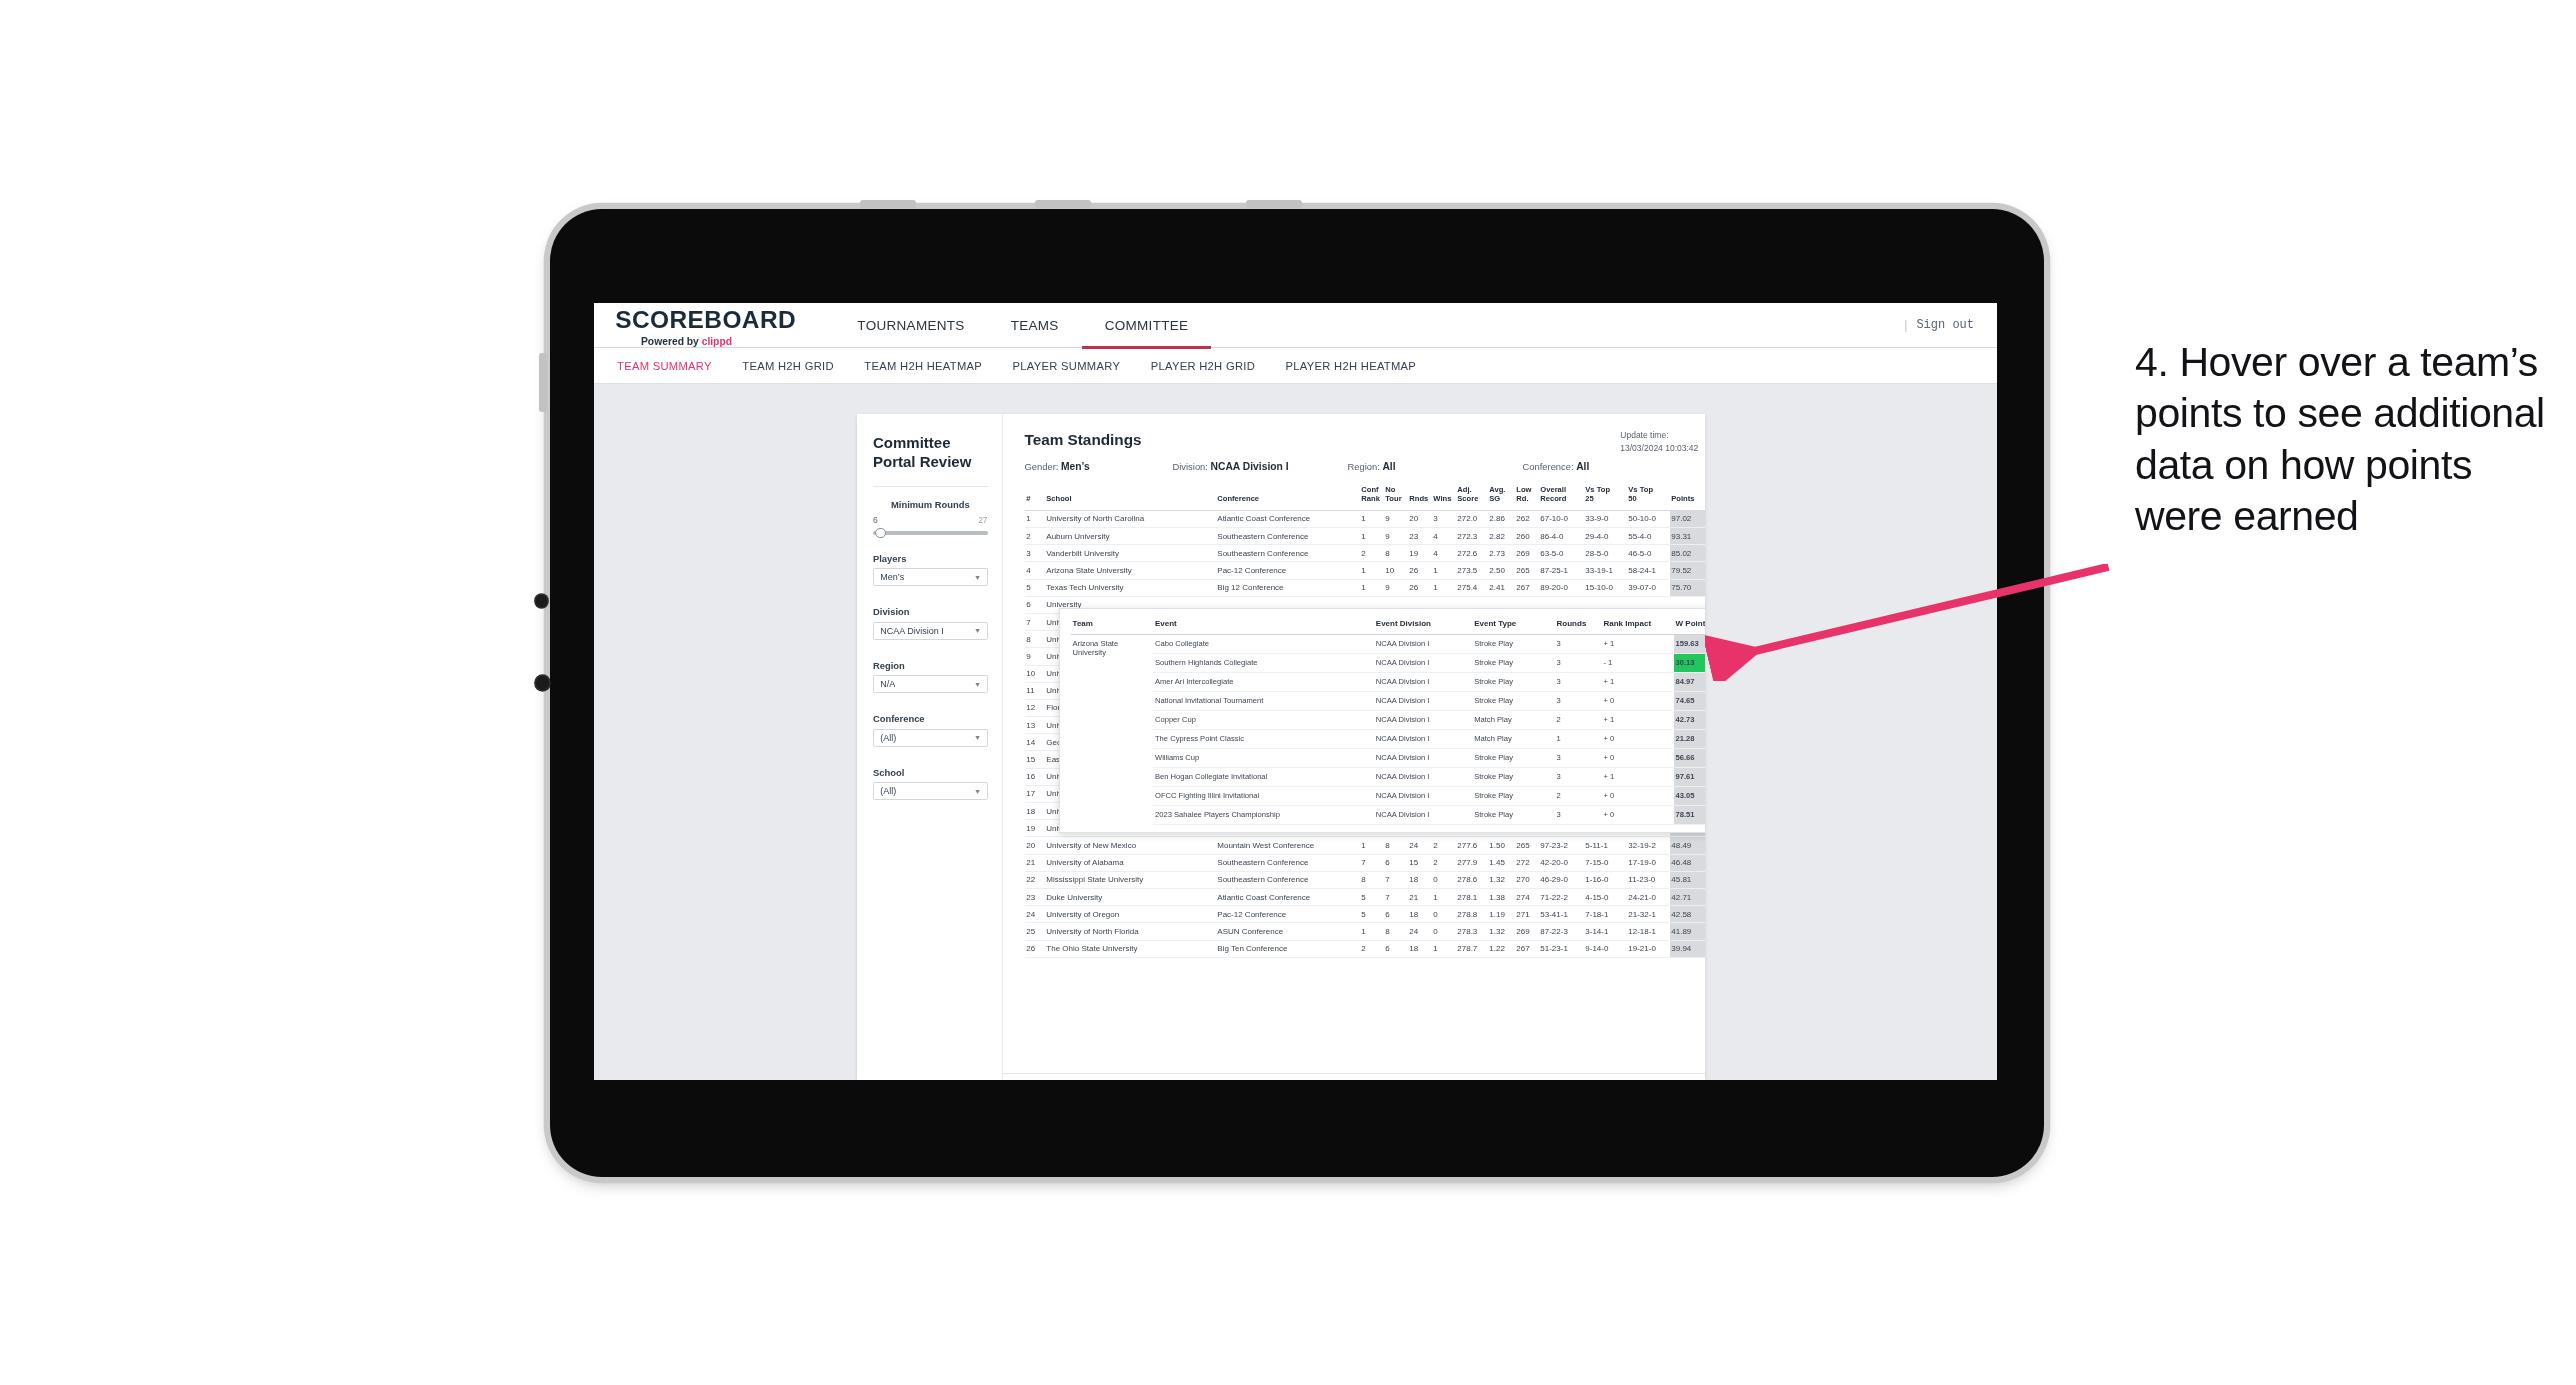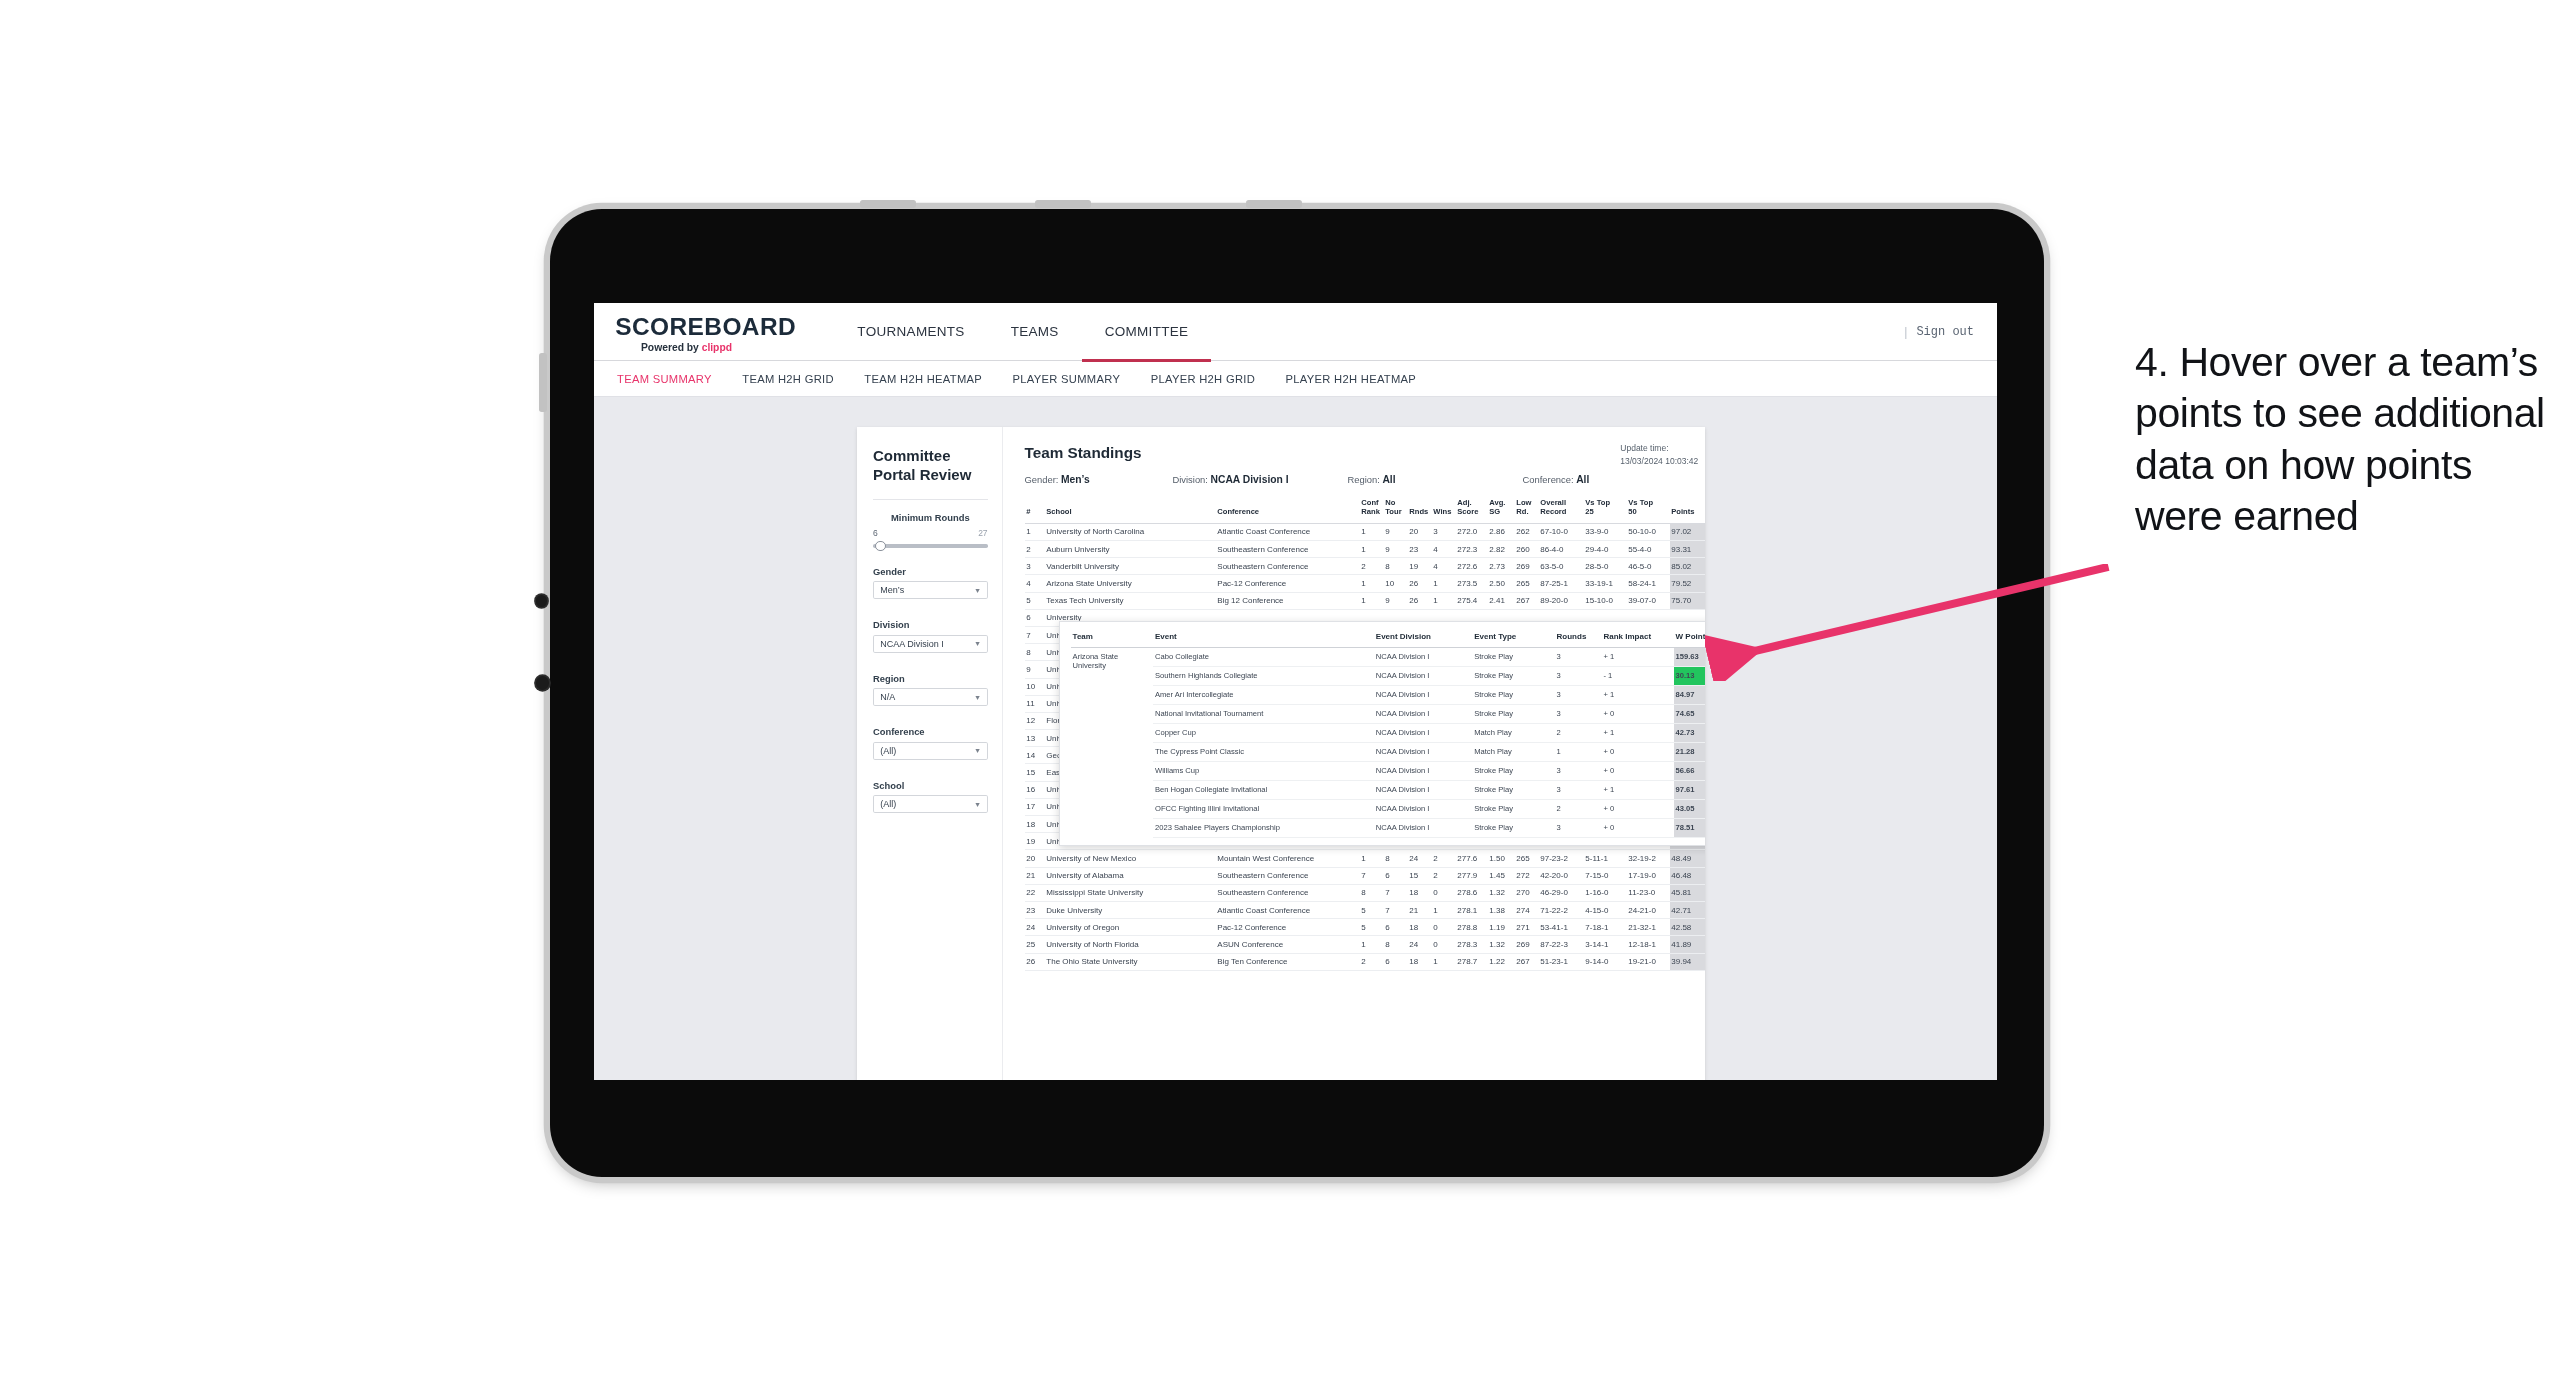--- a/index.html
+++ b/index.html
@@ -30,21 +30,21 @@
   
   .screen {
     position: absolute; left: 44px; top: 94px;
     width: 1403px; height: 777px;
     background: #e9eaee;
     overflow: hidden;
   }
 
   
   .topnav {
-    height: 58px; background:#fff; display:flex; align-items:stretch;
+    height: 45px; background:#fff; display:flex; align-items:stretch;
     border-bottom: 1.8px solid #d7d8dc; position: relative;
   }
   .brand { padding: 5.4px 20px 0 23px; display:flex; flex-direction:column; justify-content:center; }
   .brand-title {
     font-family: "Liberation Sans", sans-serif;
     font-weight: 800; font-size: 24px; letter-spacing: 0.4px; color:#1c2b3a;
     line-height: 1; transform: scaleX(1.02);
   }
   .brand-sub { font-size: 10.3px; font-weight:700; color:#26313d; margin-top:3.6px;padding-left:24px; }
   .brand-sub .accent { color:#e8336a; }
@@ -239,21 +239,21 @@
               <div class="slider-minmax">
                 <span>6</span>
                 <span class="max">27</span>
               </div>
               <div class="track">
                 <div class="thumb"></div>
               </div>
             </div>
 
             <div class="fgroup">
-              <div class="flabel">Gender</div>
+              <div class="flabel">Players</div>
               <div class="select">
                 <span>Men’s</span>
                 <span class="caret">▼</span>
               </div>
             </div>
 
             <div class="fgroup">
               <div class="flabel">Division</div>
               <div class="select">
                 <span>NCAA Division I</span>

